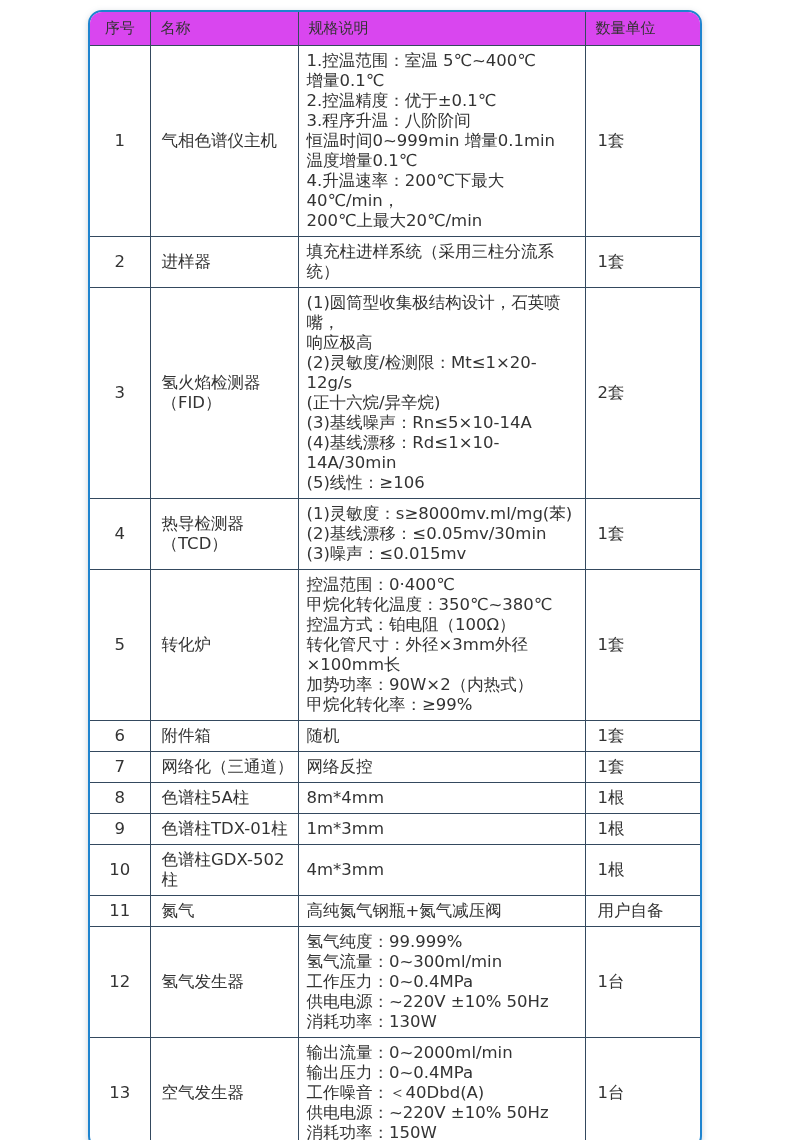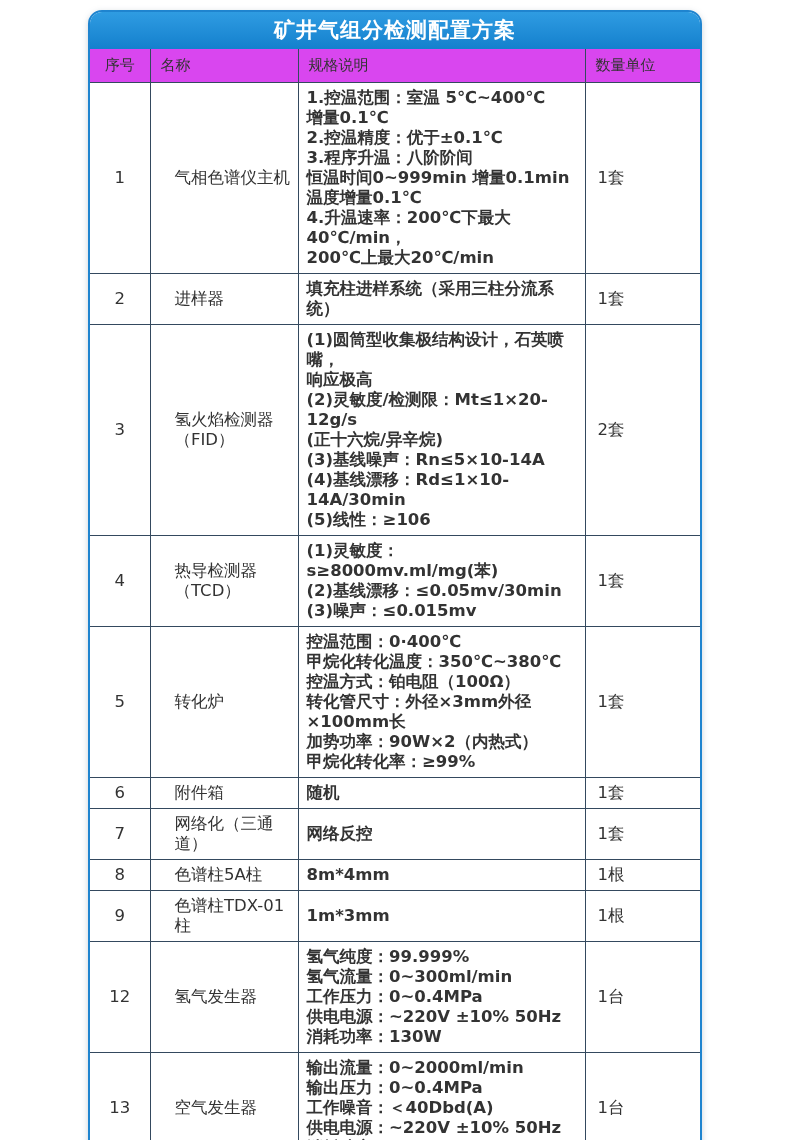--- a/index.html
+++ b/index.html
@@ -61,39 +61,35 @@
     text-align: left;
     padding: 5px 10px;
     background: #d946ef;
   }
   .spec-table thead th.c-no { text-align: center; padding: 5px 4px; }
   td.c-no {
     text-align: center;
     padding: 5px 4px;
   }
   td.c-name {
-    padding: 5px 4px 5px 24px;
+    padding: 5px 4px 5px 11px;
   }
   td.c-spec {
     padding: 5px 6px 5px 8px;
     white-space: pre-line;        
-    font-weight: bold;
   }
   td.c-qty {
     padding: 5px 4px 5px 12px;
   }
 </style>
 </head>
 <body>
 
 <div class="page">
   <div class="card">
-    <div class="title-bar">
-      <span>矿井气组分检测配置方案</span>
-    </div>
     <table class="spec-table">
       <colgroup>
         <col style="width:60px">
         <col style="width:148px">
         <col style="width:287px">
         <col>
       </colgroup>
       <thead>
         <tr>
           <th class="c-no">序号</th>
@@ -171,20 +167,32 @@
     <td class="c-spec">8m*4mm</td>
     <td class="c-qty">1根</td>
   </tr>
           <tr>
     <td class="c-no">9</td>
     <td class="c-name">色谱柱TDX-01柱</td>
     <td class="c-spec">1m*3mm</td>
     <td class="c-qty">1根</td>
   </tr>
           <tr>
+    <td class="c-no">10</td>
+    <td class="c-name">色谱柱GDX-502柱</td>
+    <td class="c-spec">4m*3mm</td>
+    <td class="c-qty">1根</td>
+  </tr>
+          <tr>
+    <td class="c-no">11</td>
+    <td class="c-name">氮气</td>
+    <td class="c-spec">高纯氮气钢瓶+氮气减压阀</td>
+    <td class="c-qty">用户自备</td>
+  </tr>
+          <tr>
     <td class="c-no">12</td>
     <td class="c-name">氢气发生器</td>
     <td class="c-spec">氢气纯度：99.999%
 氢气流量：0~300ml/min
 工作压力：0~0.4MPa
 供电电源：~220V ±10% 50Hz
 消耗功率：130W</td>
     <td class="c-qty">1台</td>
   </tr>
           <tr>

